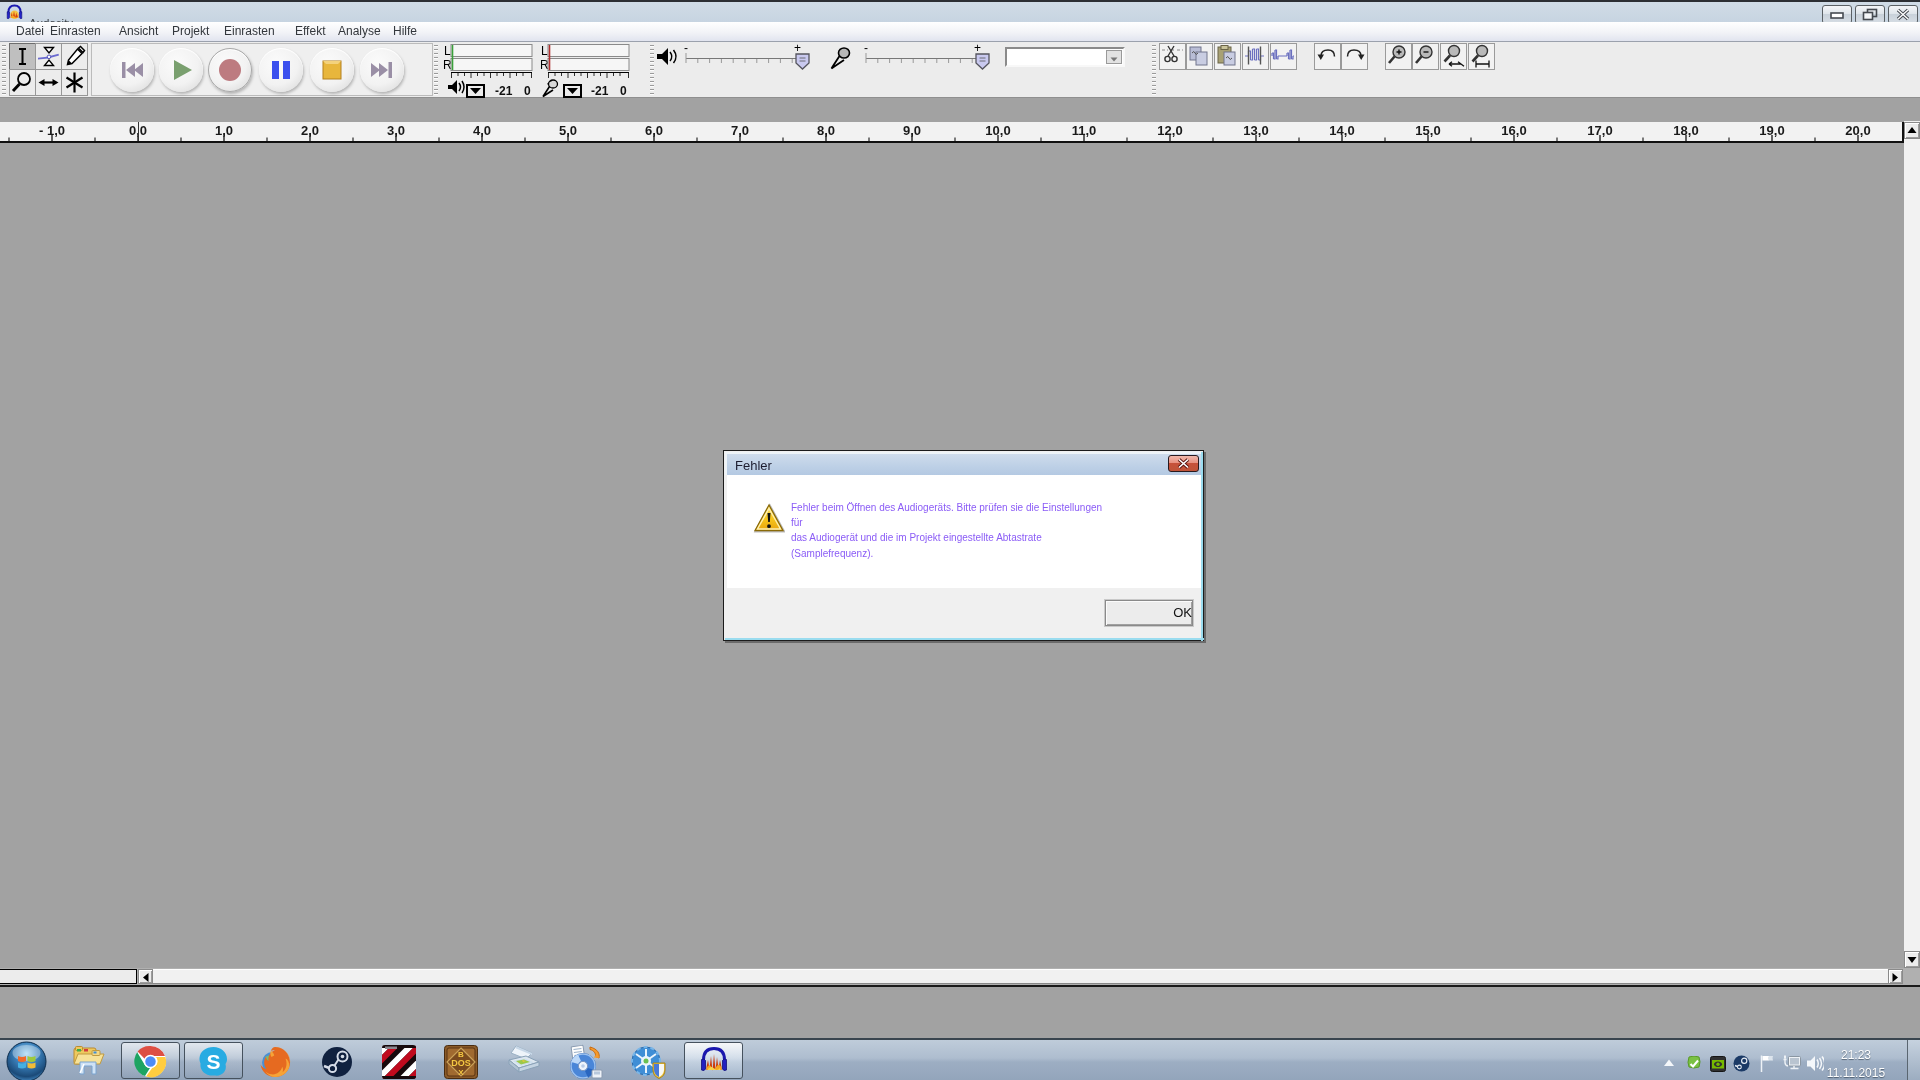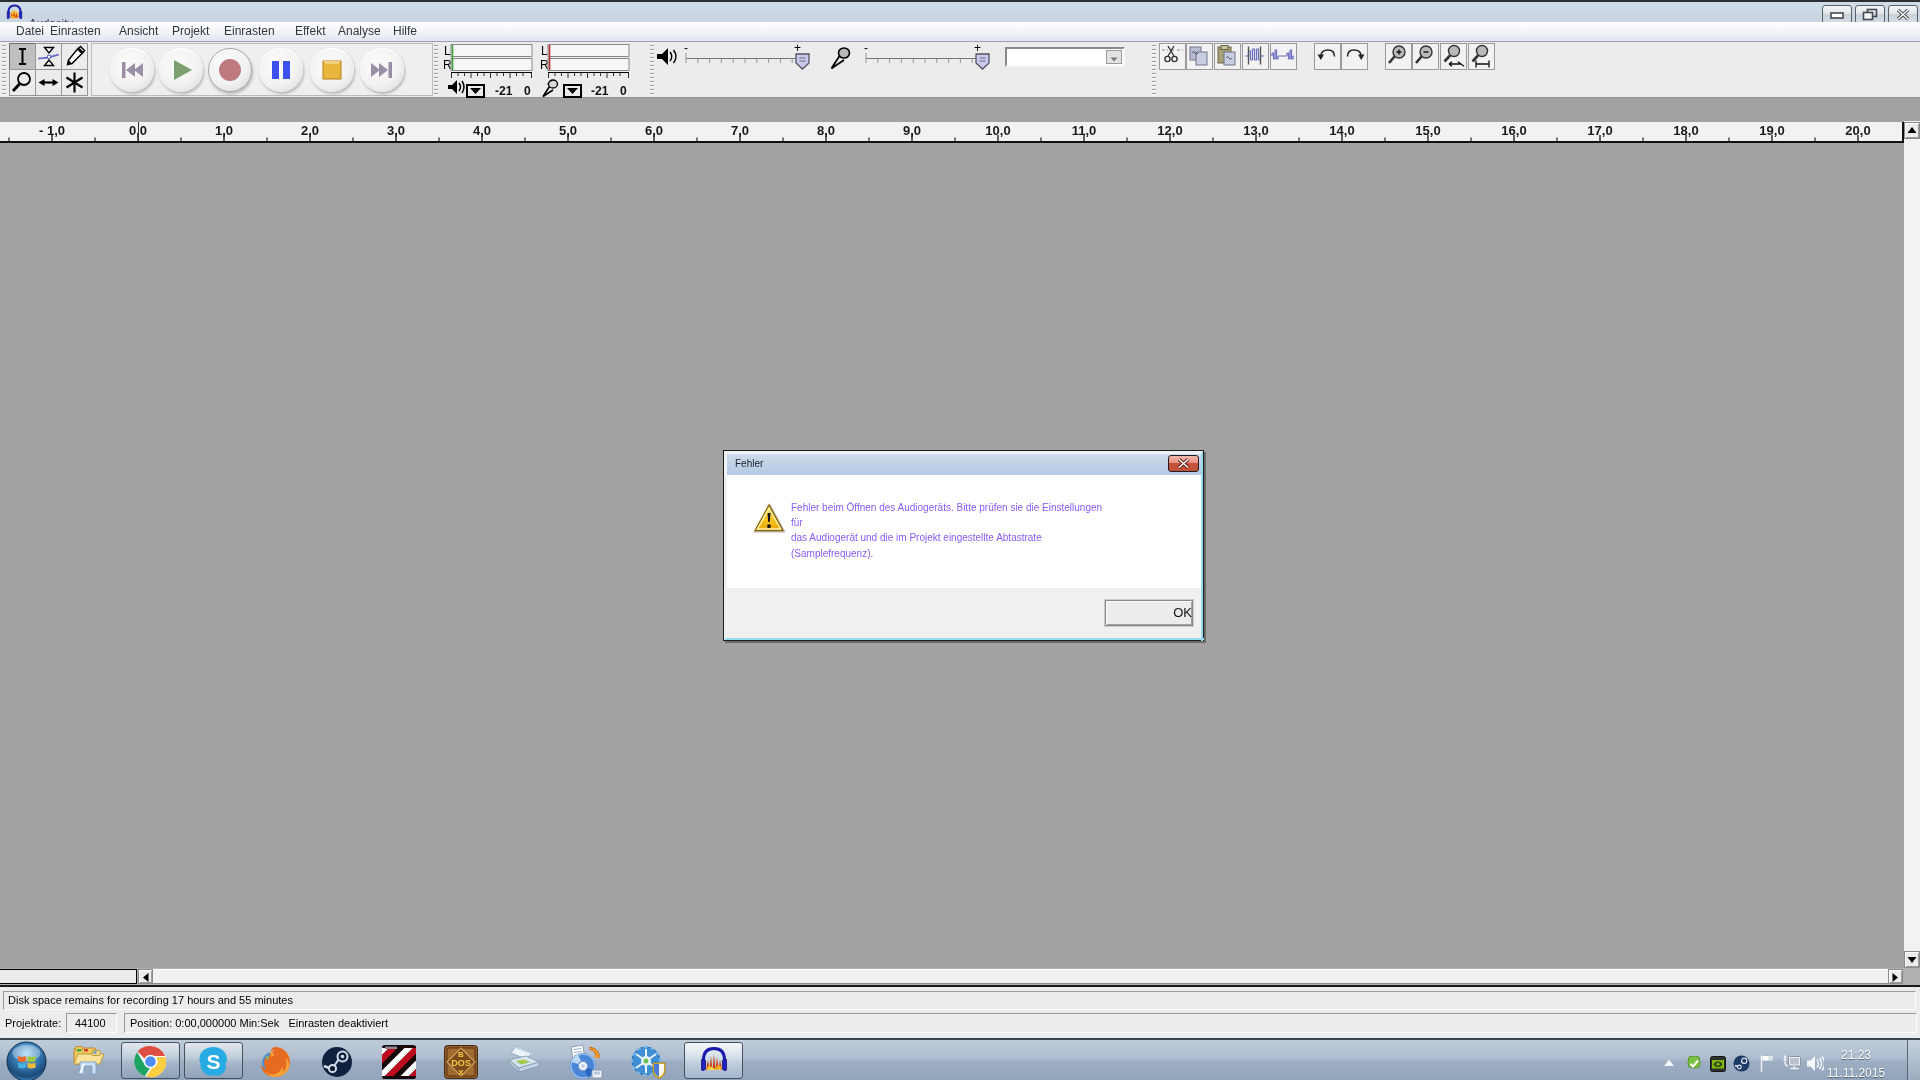--- a/index.html
+++ b/index.html
@@ -53,21 +53,21 @@
 
 #status { left:0; top:987px; width:1920px; height:51px; background:#ececec; font-size:11px; color:#000; }
 .sunken { position:absolute; border-top:1px solid #9a9a9a; border-left:1px solid #9a9a9a; border-bottom:1px solid #fcfcfc; border-right:1px solid #fcfcfc; }
 
 
 #dialog { left:723px; top:450px; width:481px; height:191px; background:#f0f0f0;
   border:1px solid #1b1b1b; box-shadow:2px 2px 0 rgba(40,40,40,0.45); }
 #dlgtitle { position:absolute; left:1px; top:1px; width:477px; height:23px;
   background:linear-gradient(to bottom,#cfdcec 0%,#bdd0e6 60%,#b4c9e2 100%);
   border-left:2px solid #eef4f8; border-top:2px solid #eef4f8; }
-#dlgtitle span { position:absolute; left:8px; top:4px; font-size:10px; color:#1d1d30; }
+#dlgtitle span { position:absolute; left:8px; top:4px; font-size:13px; color:#1d1d30; }
 #dlgbody { position:absolute; left:3px; top:24px; width:475px; height:113px; background:#fff; }
 #dlgfoot { position:absolute; left:3px; top:137px; width:475px; height:51px; background:#f0f0f0; }
 #dlgright { position:absolute; right:0px; top:1px; width:2px; height:189px; background:#9adcef; }
 #dlgbot { position:absolute; left:1px; bottom:0px; width:479px; height:2px; background:#9adcef; }
 #dlgclose { position:absolute; left:444px; top:4px; width:31px; height:17px; border:1px solid #281b20; border-radius:3px;
   background:linear-gradient(to bottom,#f0b8ab 0%,#e89180 45%,#c6513a 50%,#c05439 100%); }
 #dlgmsg { position:absolute; left:67px; top:49px; width:400px; font-size:10px; color:#8b5cf6; line-height:15.2px; }
 #okbtn { position:absolute; left:381px; top:149px; width:88px; height:26px; background:#ececec;
   border:1px solid #8a8a8a; box-shadow:inset 1px 1px 0 #fbfbfb, inset -1px -1px 0 #a0a0a0, 0 0 0 1px #c9c9c9;
   font-size:13px; color:#111; text-align:right; line-height:24px; }
@@ -530,29 +530,20 @@
         </svg>
     </div>
     <div class="abs" style="left:153px;top:1px;width:1735px;height:15px;background:#f1f1f1;border-top:1px solid #fff;border-bottom:1px solid #888"></div>
     <div class="sbtn" style="left:1888px;top:1px;width:15px;height:15px">
       <svg width="13" height="13" viewBox="0 0 13 13">
           <path d="M9 6.5 L3.5 2 L3.5 11 Z" fill="#000"></path>
         </svg>
     </div>
   </div>
   <div class="abs" id="sline"></div>
-  <div class="abs" id="status">
-    <div class="sunken" style="left:3px;top:4px;width:1913px;height:19px"></div>
-    <span class="abs" style="left:8px;top:7px">Disk space remains for recording 17 hours and 55 minutes</span>
-    <span class="abs" style="left:5px;top:30px">Projektrate:</span>
-    <div class="sunken" style="left:66px;top:26px;width:51px;height:20px"></div>
-    <span class="abs" style="left:75px;top:30px">44100</span>
-    <div class="sunken" style="left:124px;top:26px;width:1793px;height:20px"></div>
-    <span class="abs" style="left:130px;top:30px">Position: 0:00,000000 Min:Sek&nbsp;&nbsp; Einrasten deaktiviert</span>
-  </div>
   <div class="abs" id="dialog">
     <div id="dlgtitle">
         <span>Fehler</span>
       </div>
     <div id="dlgbody"></div>
     <div id="dlgfoot"></div>
     <div id="dlgright"></div>
     <div id="dlgbot"></div>
     <div id="dlgclose">
       <svg width="29" height="15" viewBox="0 0 29 15">

